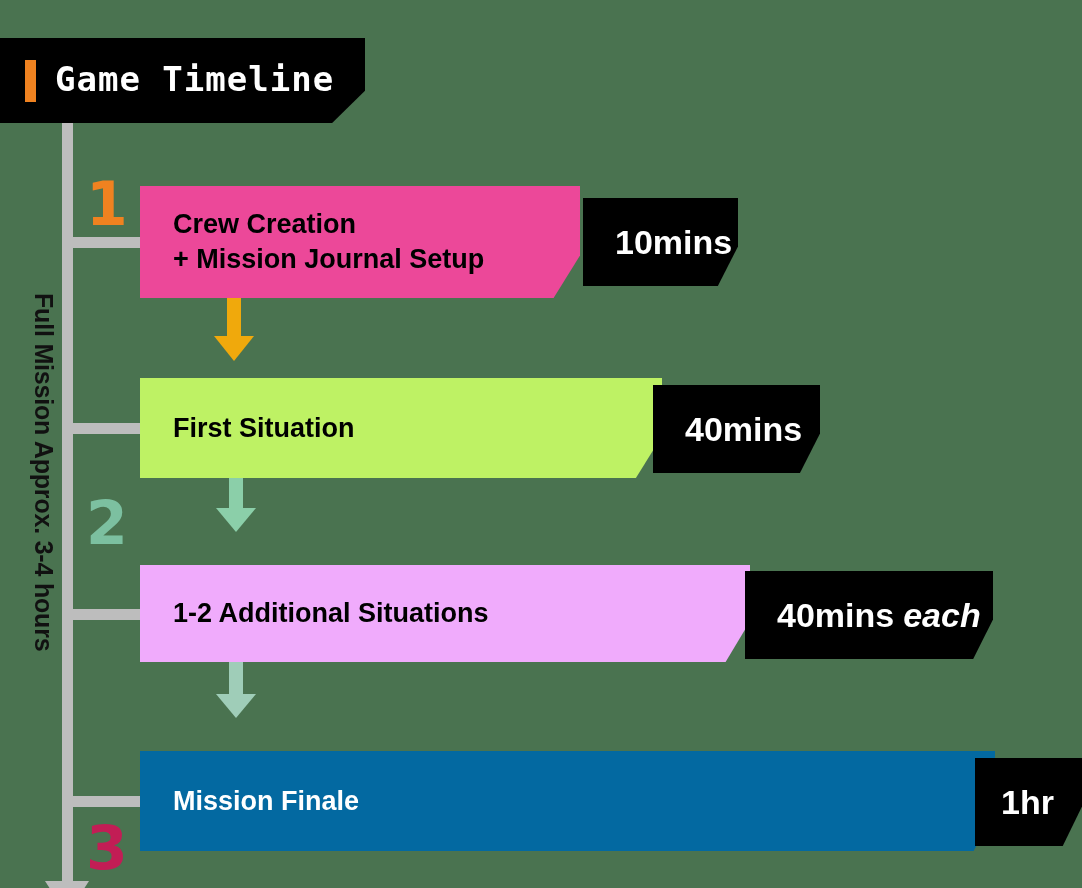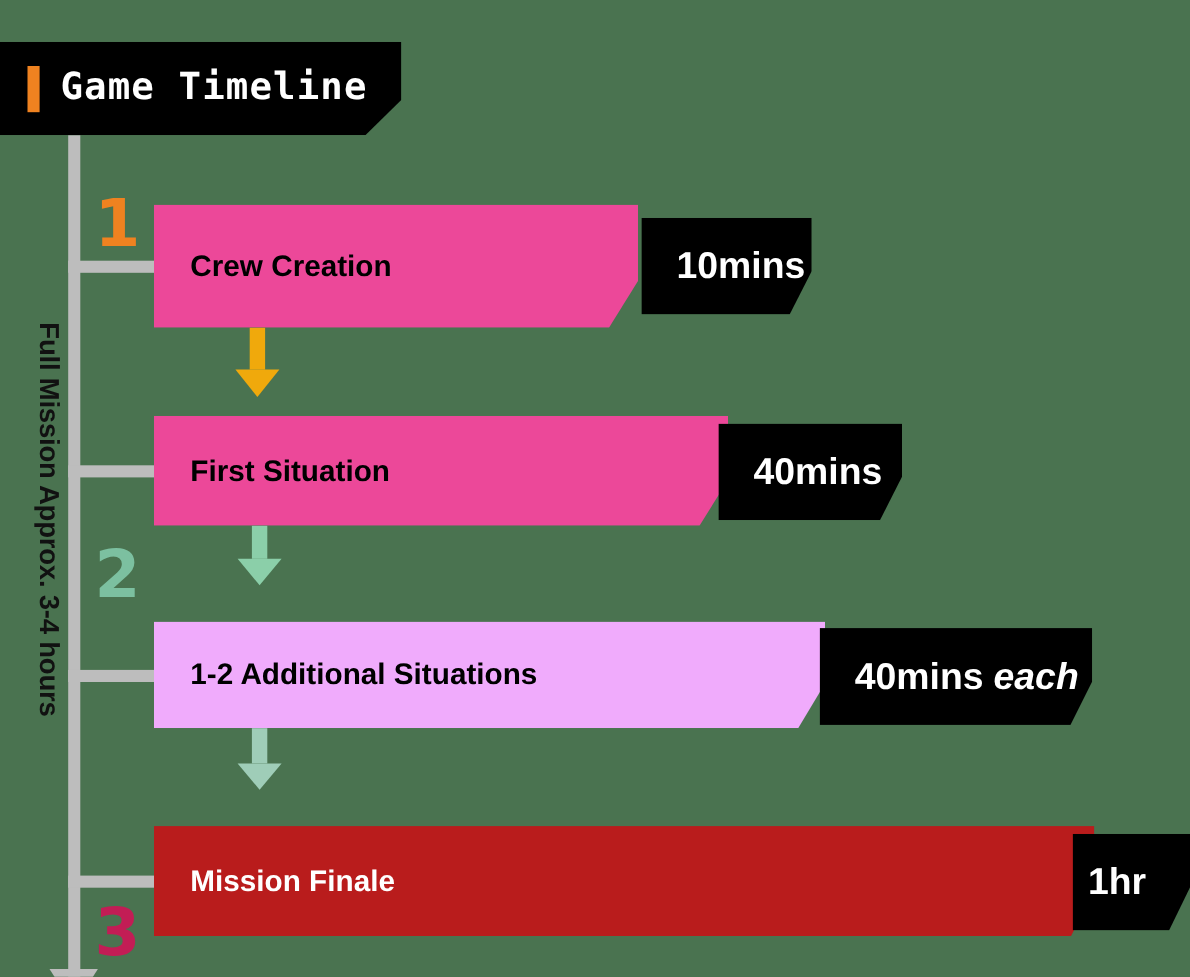--- a/index.html
+++ b/index.html
@@ -81,33 +81,33 @@
   .bar-label{ white-space:nowrap; line-height:1.28; }
 
   .bar-1{
     top:148px; width:440px; height:112px;
     background:#ec4899; color:#000;
     -webkit-clip-path: polygon(0 0, 100% 0, 100% 62%, 94% 100%, 0 100%);
     clip-path: polygon(0 0, 100% 0, 100% 62%, 94% 100%, 0 100%);
   }
   .bar-2{
     top:340px; width:522px; height:100px;
-    background:#ec4899; color:#000;
+    background:#bef264; color:#000;
     -webkit-clip-path: polygon(0 0, 100% 0, 100% 58%, 95% 100%, 0 100%);
     clip-path: polygon(0 0, 100% 0, 100% 58%, 95% 100%, 0 100%);
   }
   .bar-3{
     top:527px; width:610px; height:97px;
     background:#f0abfc; color:#000;
     -webkit-clip-path: polygon(0 0, 100% 0, 100% 58%, 96% 100%, 0 100%);
     clip-path: polygon(0 0, 100% 0, 100% 58%, 96% 100%, 0 100%);
   }
   .bar-4{
     top:713px; width:855px; height:100px;
-    background:#b91c1c; color:#fff;
+    background:#0369a1; color:#fff;
     -webkit-clip-path: polygon(0 0, 100% 0, 100% 58%, 97.5% 100%, 0 100%);
     clip-path: polygon(0 0, 100% 0, 100% 58%, 97.5% 100%, 0 100%);
   }
 
   
   .badge{
     position:absolute; background:#000; color:#fff;
     display:flex; align-items:center;
     font-size:34px; font-weight:bold;
     padding-left:32px;
@@ -125,21 +125,21 @@
   }
   .badge-3{
     left:745px; top:533px; width:248px; height:88px;
     -webkit-clip-path: polygon(0 0, 100% 0, 100% 55%, 92% 100%, 0 100%);
     clip-path: polygon(0 0, 100% 0, 100% 55%, 92% 100%, 0 100%);
   }
   .badge-4{
     left:975px; top:720px; width:107px; height:88px;
     -webkit-clip-path: polygon(0 0, 100% 0, 100% 55%, 82% 100%, 0 100%);
     clip-path: polygon(0 0, 100% 0, 100% 55%, 82% 100%, 0 100%);
-    padding-left:14px;
+    padding-left:26px;
   }
 
   
   .conn{ position:absolute; }
   .conn .stem{ position:absolute; left:0; top:0; width:14px; }
   .conn .head{
     position:absolute; left:-13px;
     width:0; height:0;
     border-left:20px solid transparent;
     border-right:20px solid transparent;
@@ -175,20 +175,21 @@
   <div class="tick" style="top:758px; width:88px;"></div>
   <div class="spine-arrow"></div>
 
   <div class="step-num step-1">1</div>
   <div class="step-num step-2">2</div>
   <div class="step-num step-3">3</div>
 
   <div class="bar bar-1">
     <div class="bar-label">
       <span>Crew Creation</span><br>
+      <span>+ Mission Journal Setup</span>
     </div>
   </div>
   <div class="badge badge-1">
     <span>10mins</span>
   </div>
   <div class="conn conn-1">
     <div class="stem"></div>
       <div class="head"></div>
   </div>
 

